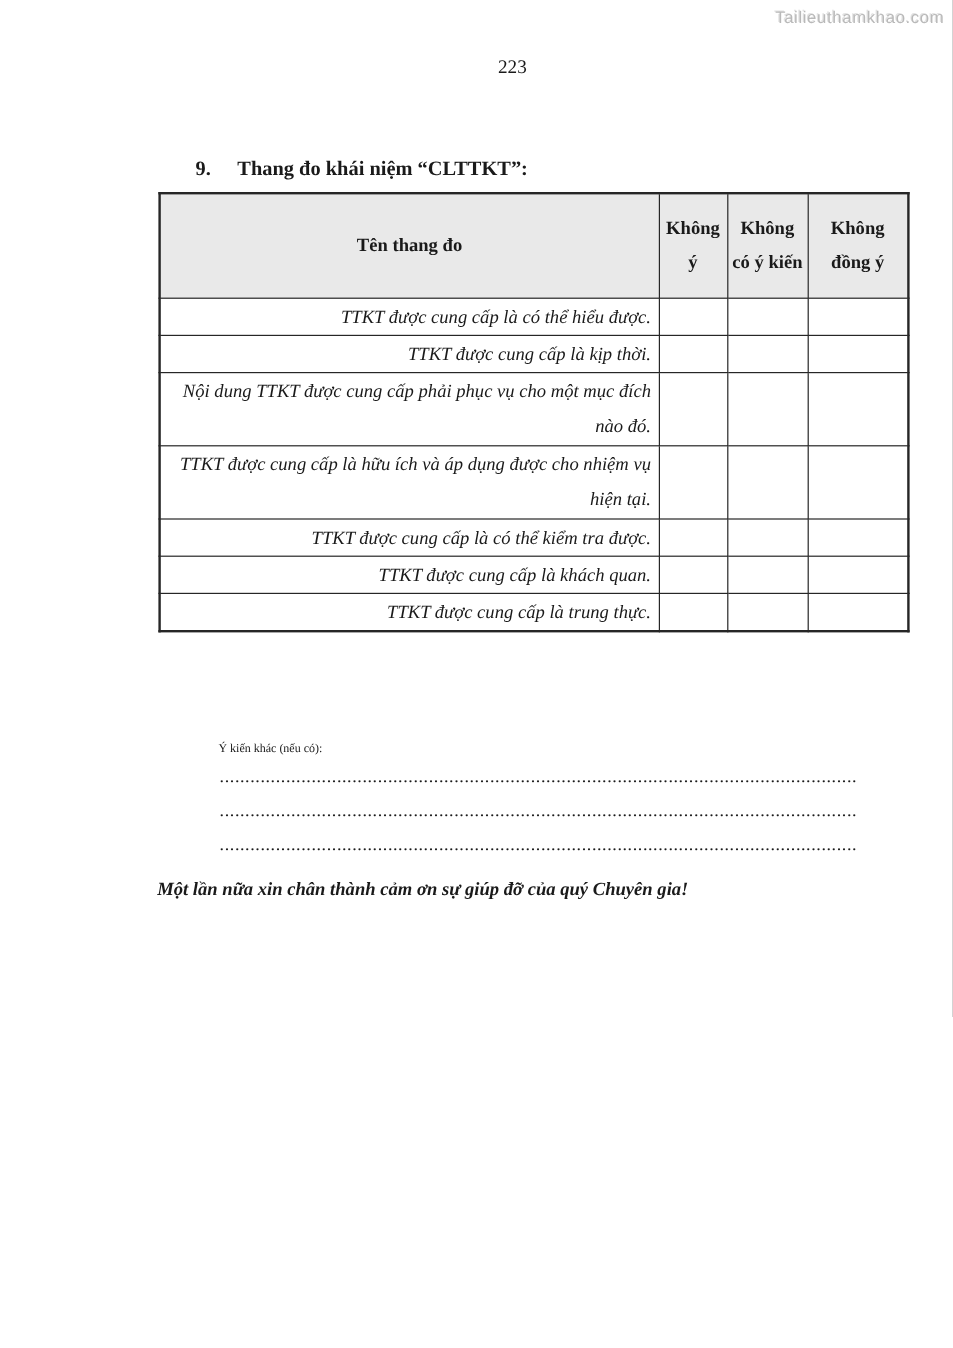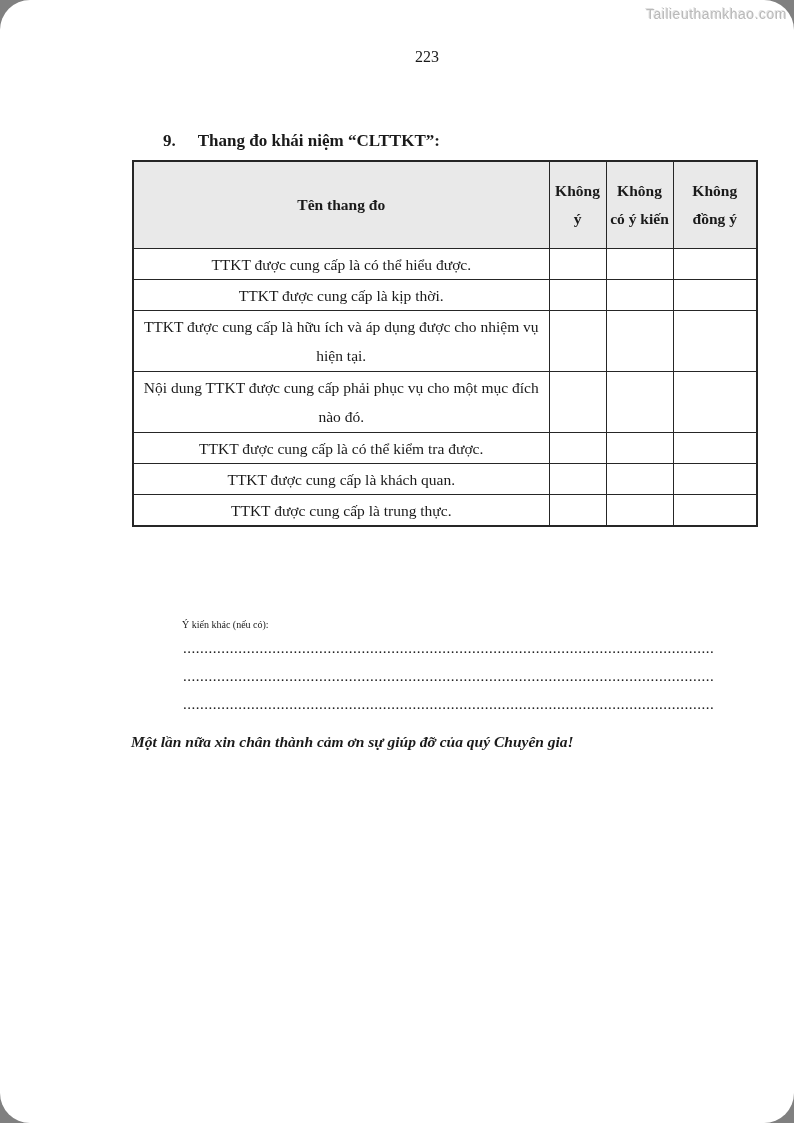--- a/index.html
+++ b/index.html
@@ -5,21 +5,20 @@
   html, body { margin: 0; padding: 0; background: #808080; }
   .page {
     position: relative;
     width: 794px;
     height: 1123px;
     margin: 0 auto;
     background: #ffffff;
     font-family: "Liberation Serif", "DejaVu Serif", serif;
     color: #1a1a1a;
     overflow: hidden;
-    border-radius: 30px;
   }
   .watermark {
     position: absolute;
     top: 6px;
     right: 7px;
     font-family: "Liberation Sans", "DejaVu Sans", sans-serif;
     font-size: 14px;
     color: #b9b9b9;
     text-shadow: 1px 1px 0 #ffffff, -1px -1px 0 #e2e2e2;
     letter-spacing: 0.5px;
@@ -63,23 +62,24 @@
   table.survey th {
     background: #e9e9e9;
     font-weight: bold;
     text-align: center;
     vertical-align: middle;
     height: 86px;
     line-height: 28px;
     padding: 0 3px;
   }
   table.survey td {
-    text-align: center;
+    text-align: right;
     vertical-align: middle;
     line-height: 29px;
+    font-style: italic;
   }
   tr.row-single td { height: 30px; }
   tr.row-tall td   { height: 60px; }
   .other-label {
     position: absolute;
     top: 619px;
     left: 182px;
     font-size: 10px;
   }
   .dotted-lines {
@@ -143,27 +143,27 @@
         <td></td>
         <td></td>
       </tr>
       <tr class="row-single">
         <td>TTKT được cung cấp là kịp thời.</td>
         <td></td>
         <td></td>
         <td></td>
       </tr>
       <tr class="row-tall">
-        <td>TTKT được cung cấp là hữu ích và áp dụng được cho nhiệm vụ hiện tại.</td>
+        <td>Nội dung TTKT được cung cấp phải phục vụ cho một mục đích nào đó.</td>
         <td></td>
         <td></td>
         <td></td>
       </tr>
       <tr class="row-tall">
-        <td>Nội dung TTKT được cung cấp phải phục vụ cho một mục đích nào đó.</td>
+        <td>TTKT được cung cấp là hữu ích và áp dụng được cho nhiệm vụ hiện tại.</td>
         <td></td>
         <td></td>
         <td></td>
       </tr>
       <tr class="row-single">
         <td>TTKT được cung cấp là có thể kiểm tra được.</td>
         <td></td>
         <td></td>
         <td></td>
       </tr>

